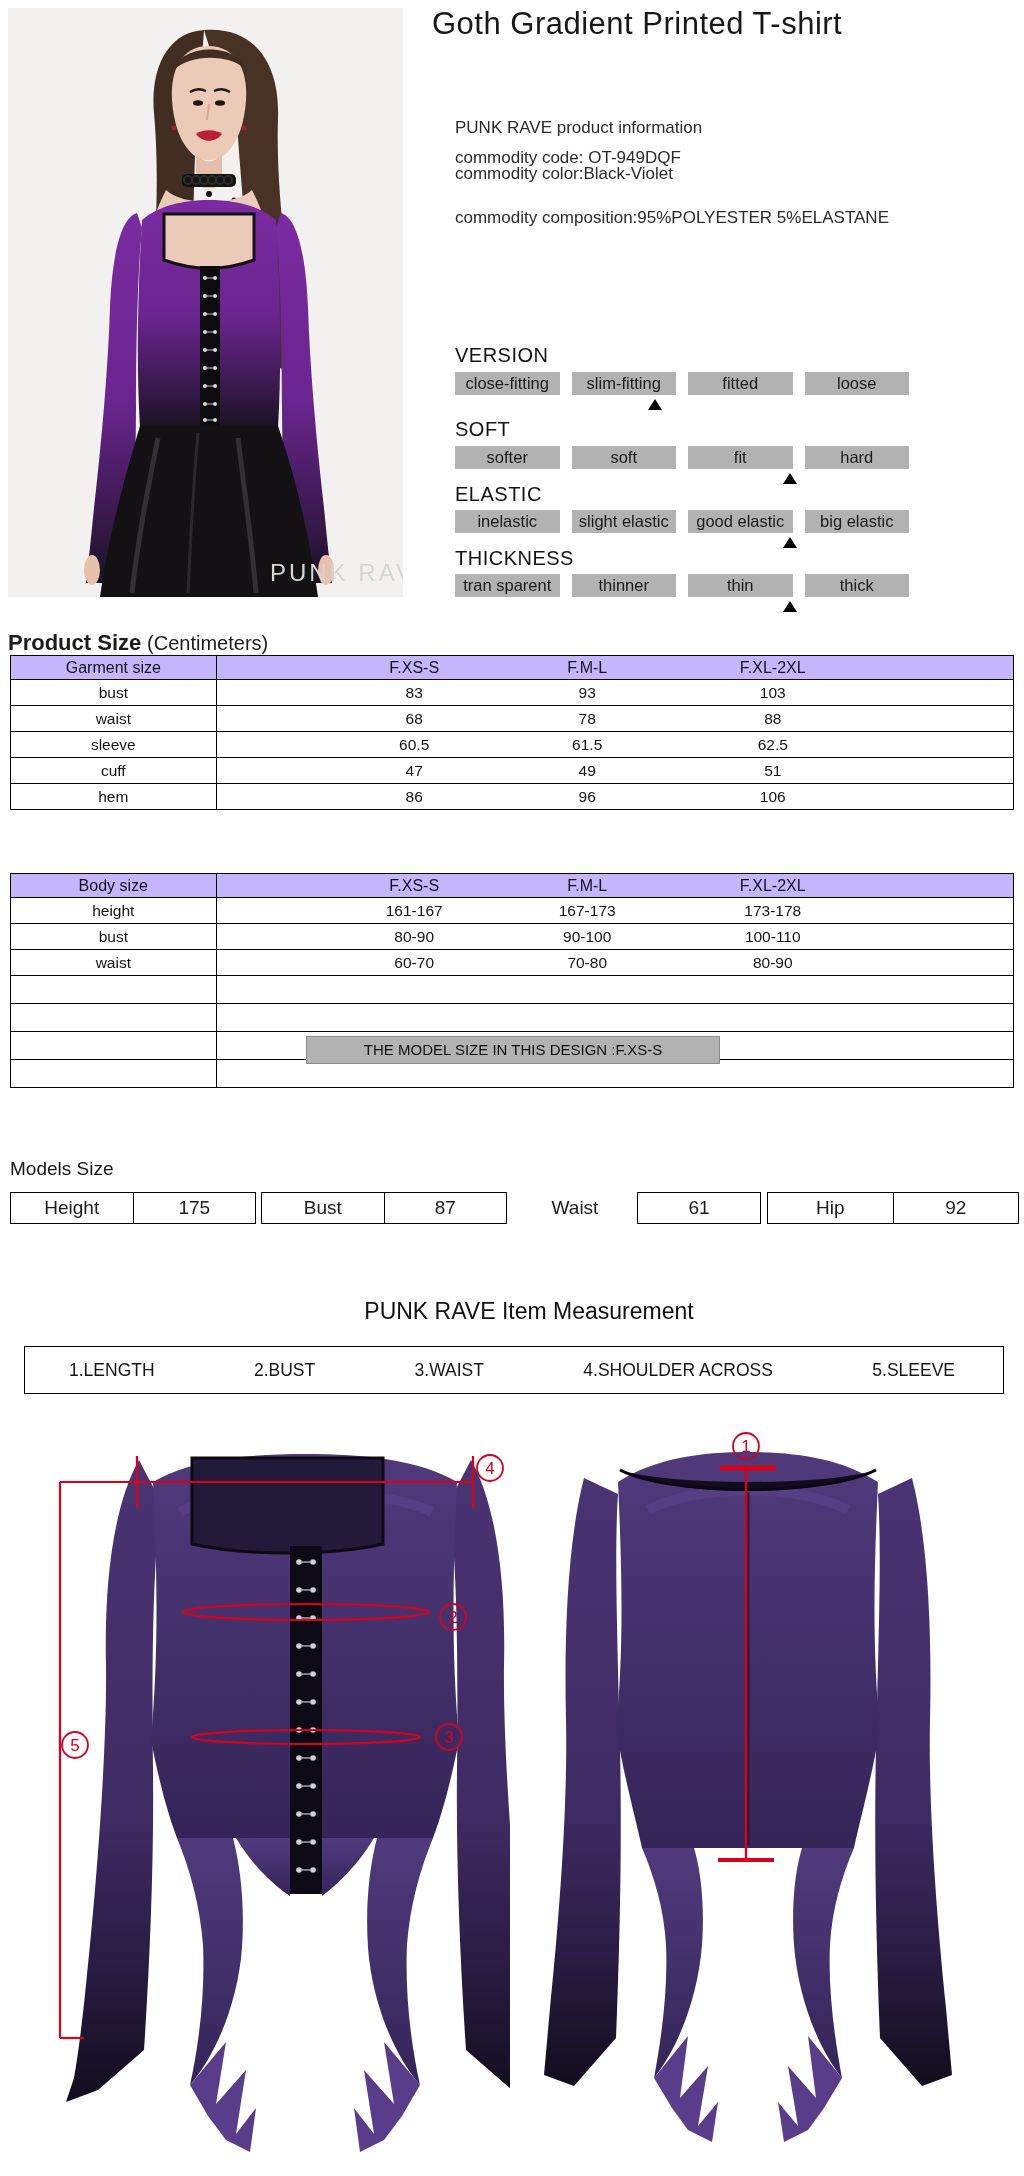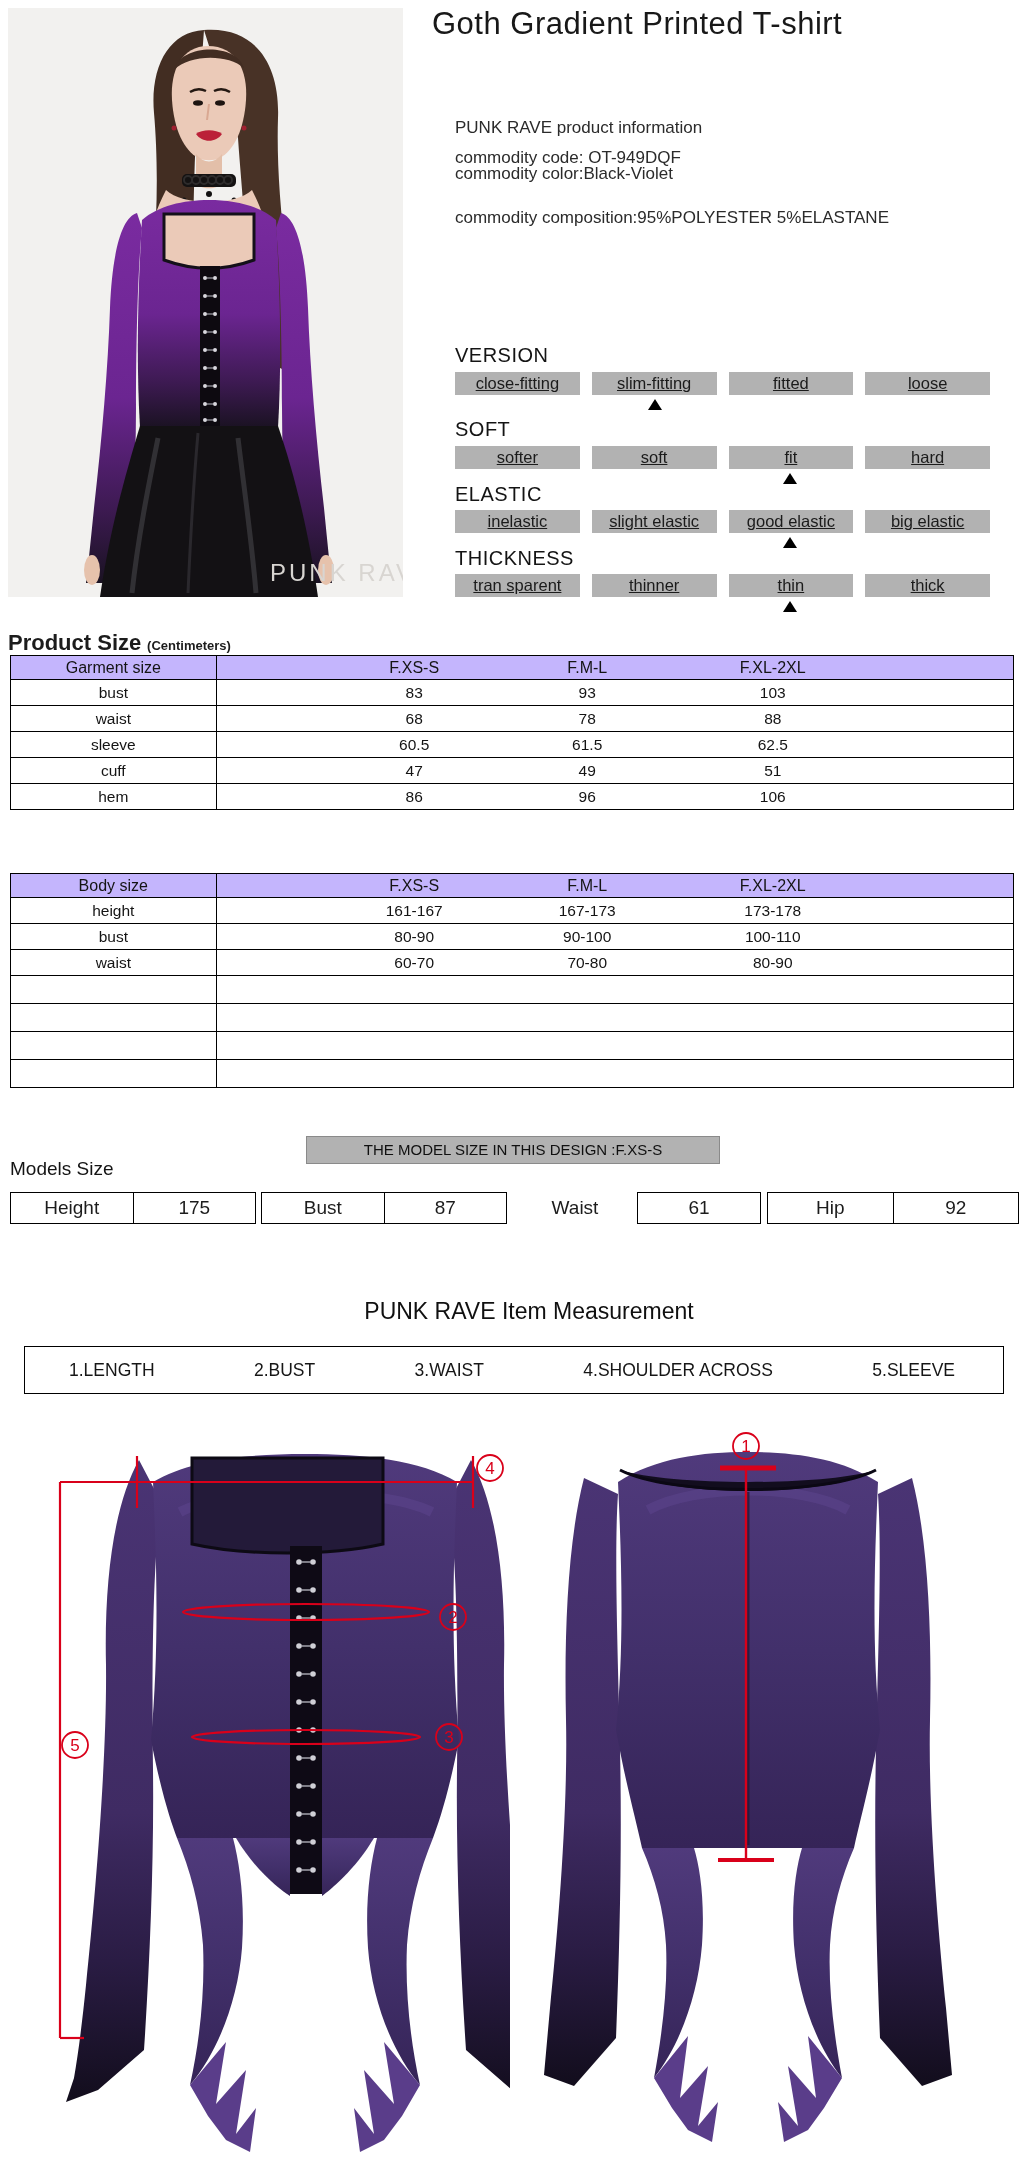--- a/index.html
+++ b/index.html
@@ -7,39 +7,39 @@
           font-family:"Liberation Sans",sans-serif;color:#1c1c1c;overflow:hidden;}
   .abs{position:absolute;}
 
   
   .title{left:432px;top:6px;font-size:31px;letter-spacing:.5px;color:#181818;}
   .info-head{left:455px;top:118px;font-size:17px;color:#2b2b2b;}
   .info-line{left:455px;font-size:17px;color:#2b2b2b;white-space:nowrap;}
 
   
   .attr-name{left:455px;font-size:20px;color:#141414;letter-spacing:.5px;}
-  .attr-bars{left:455px;width:535px;display:flex;gap:12px;text-decoration:underline;}
+  .attr-bars{left:455px;width:454px;display:flex;gap:12px;}
   .attr-cell{flex:1;height:23px;line-height:23px;background:#b2b2b2;text-align:center;
              font-size:16.5px;color:#1b1b1b;overflow:hidden;white-space:nowrap;}
   .tri{width:0;height:0;border-left:7px solid transparent;border-right:7px solid transparent;
        border-bottom:11px solid #000;}
   .tri-1{left:648px;} .tri-2{left:783px;}
 
   
   .size-head{left:8px;top:630px;font-size:21px;}
   .size-head b{font-weight:700;font-size:22px;}
-  .size-head span{font-weight:700;font-size:13px;margin-top:36px;}
+  .size-head span{font-weight:400;font-size:20px;margin-top:36px;}
   table.sz{border-collapse:collapse;border:1.6px solid #000;table-layout:fixed;width:1004px;}
   table.sz th,table.sz td{border-bottom:1.3px solid #000;padding:0;font-weight:400;
                           text-align:center;font-size:15.5px;color:#141414;}
   table.sz .lbl{border-right:1.3px solid #000;}
   table.sz thead th{background:#c4b5fd;height:23px;font-size:16px;}
   table.sz td{height:25px;}
   table.sz tr.empty td{height:27px;}
-  .banner{left:306px;top:1136px;width:412px;height:26px;line-height:26px;background:#b2b2b2;
+  .banner{left:306px;top:1036px;width:412px;height:26px;line-height:26px;background:#b2b2b2;
           border:1px solid #8a8a8a;text-align:center;font-size:15px;color:#101010;}
 
   
   .models-head{left:10px;top:1158px;font-size:19px;color:#141414;}
   .msbox{top:1192px;height:32px;border:1.4px solid #000;display:flex;box-sizing:border-box;}
   .msbox .c{flex:1;text-align:center;line-height:29px;font-size:19px;}
   .msbox .v{border-left:1.4px solid #000;}
   .ms-label{top:1192px;height:32px;line-height:32px;text-align:center;font-size:19px;}
 
   

